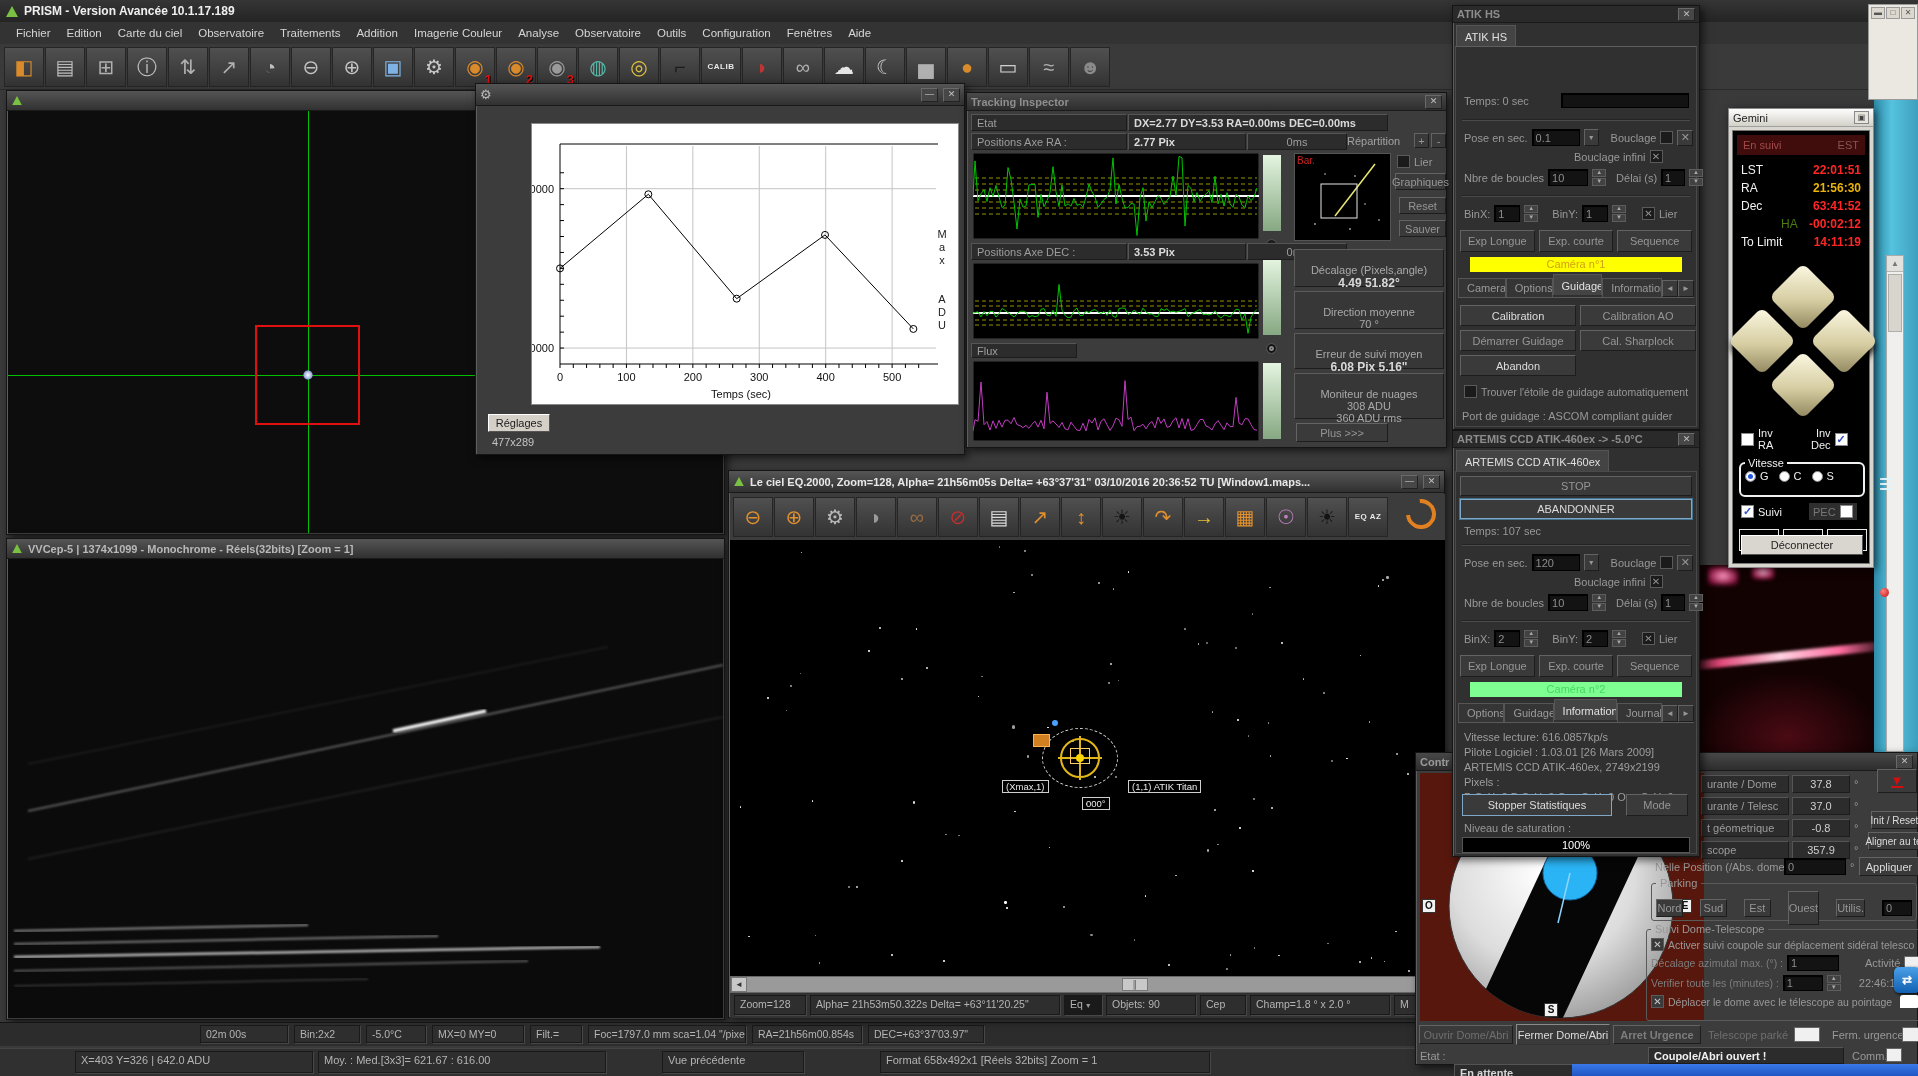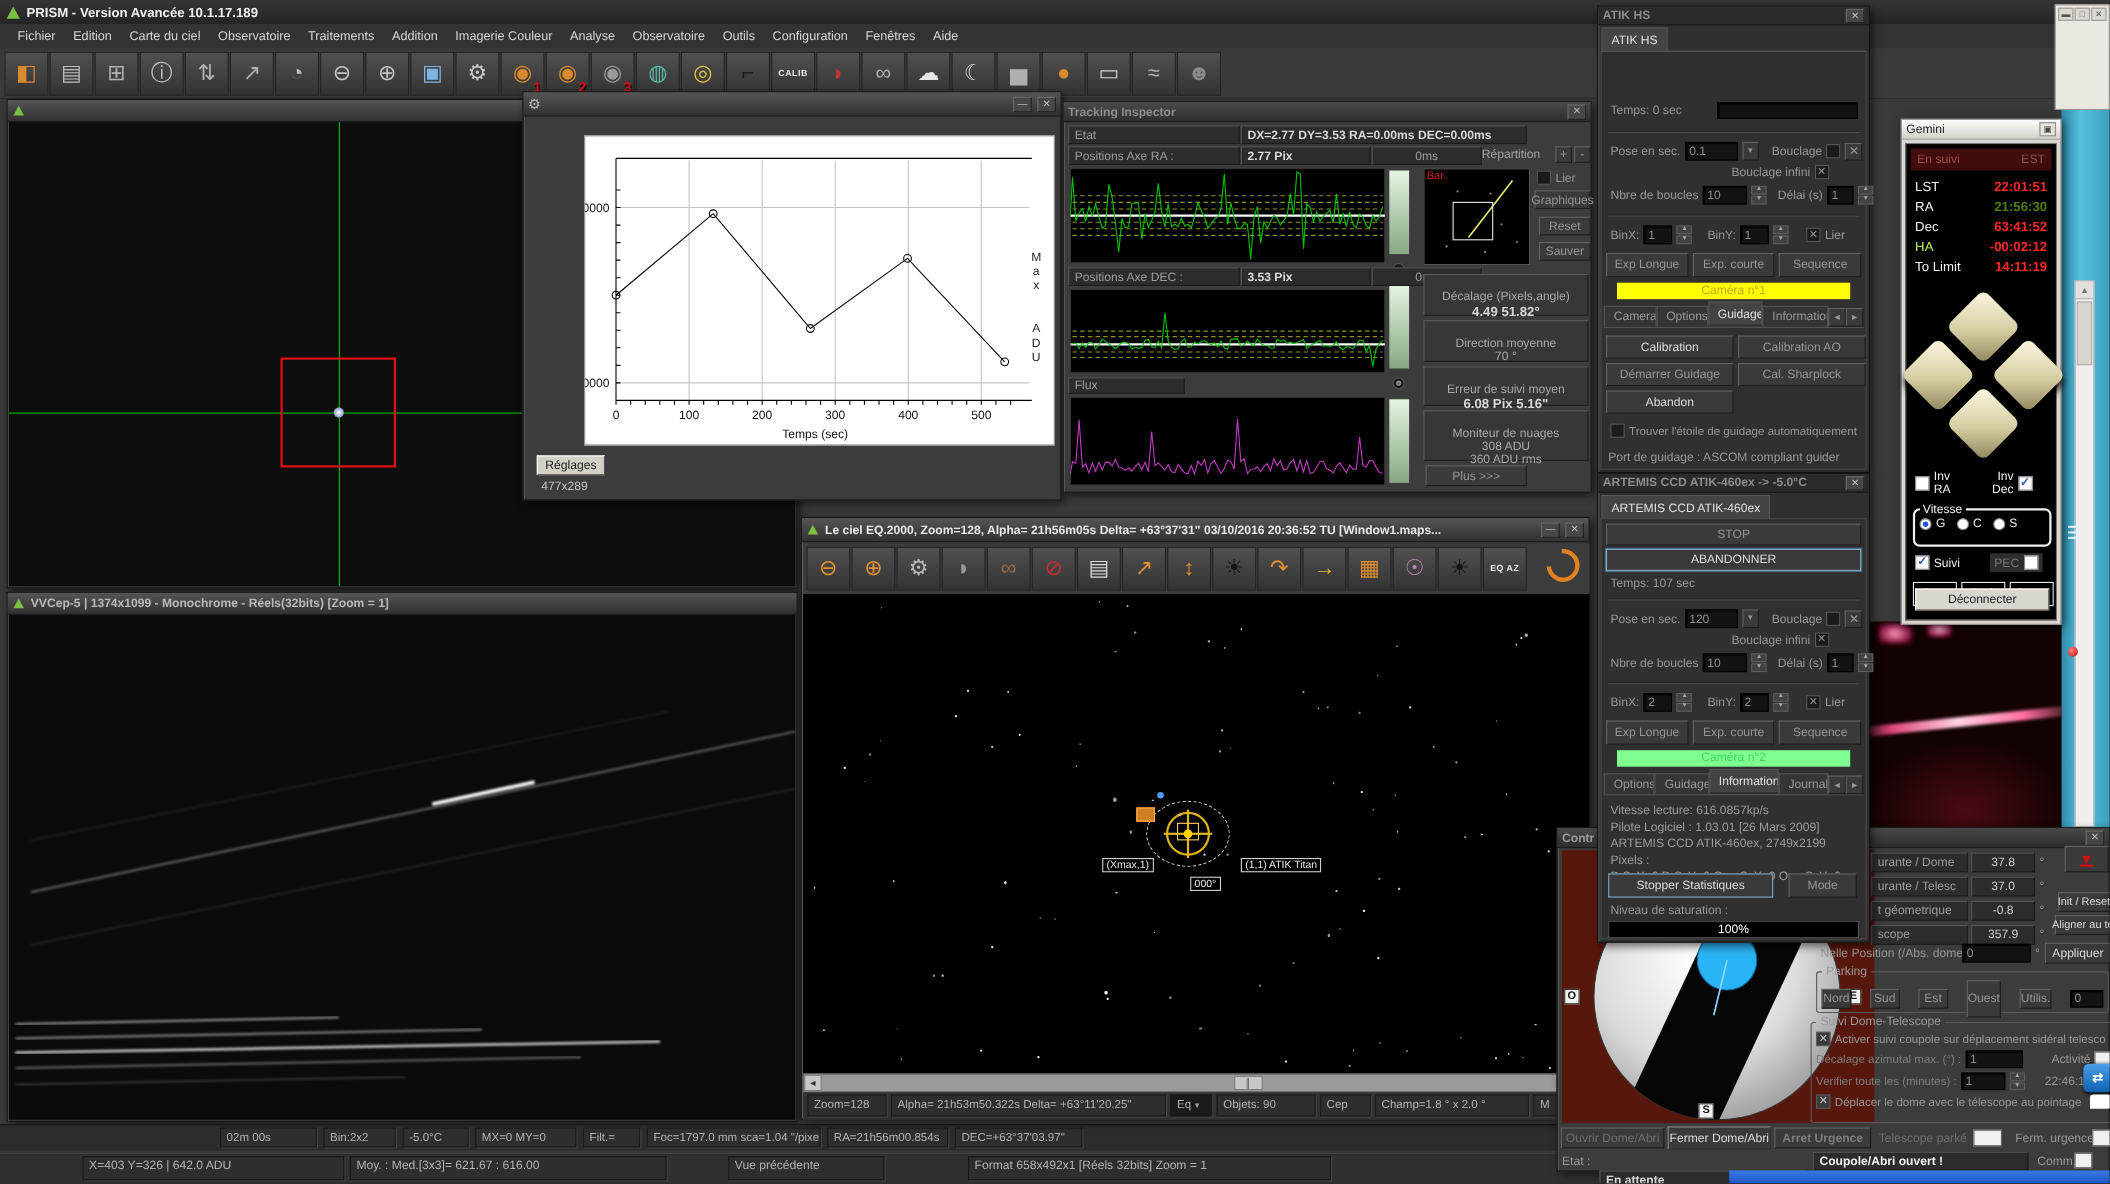--- a/index.html
+++ b/index.html
@@ -896,28 +896,28 @@
         <span style="color:#a34b4b">En suivi</span>
         <span style="color:#8d5454">EST</span>
       </div>
       <div id="gemrows" style="padding:4px 8px">
           <div style="display: flex; justify-content: space-between; font-size: 12px; line-height: 18px;">
             <span style="color: rgb(242, 242, 242);">LST</span>
             <span style="color: rgb(255, 38, 38); font-weight: bold;">22:01:51</span>
           </div>
           <div style="display: flex; justify-content: space-between; font-size: 12px; line-height: 18px;">
             <span style="color: rgb(242, 242, 242);">RA</span>
-            <span style="color: #4d7c0f; font-weight: bold;">21:56:30</span>
+            <span style="color: #eab308; font-weight: bold;">21:56:30</span>
           </div>
           <div style="display: flex; justify-content: space-between; font-size: 12px; line-height: 18px;">
             <span style="color: rgb(242, 242, 242);">Dec</span>
             <span style="color: rgb(255, 38, 38); font-weight: bold;">63:41:52</span>
           </div>
           <div style="display: flex; justify-content: space-between; font-size: 12px; line-height: 18px;">
-            <span style="color: #bef264;">HA</span>
+            <span style="color: #4d7c0f; margin-left: 40px;">HA</span>
             <span style="color: rgb(255, 38, 38); font-weight: bold;">-00:02:12</span>
           </div>
           <div style="display: flex; justify-content: space-between; font-size: 12px; line-height: 18px;">
             <span style="color: rgb(242, 242, 242);">To Limit</span>
             <span style="color: rgb(255, 38, 38); font-weight: bold;">14:11:19</span>
           </div>
         </div>
       <div class="abs" style="left:0;top:138px;width:100%;height:150px">
         <div class="diamond" style="left:46px;top:4px"></div>
         <div class="diamond" style="left:5px;top:48px"></div>

